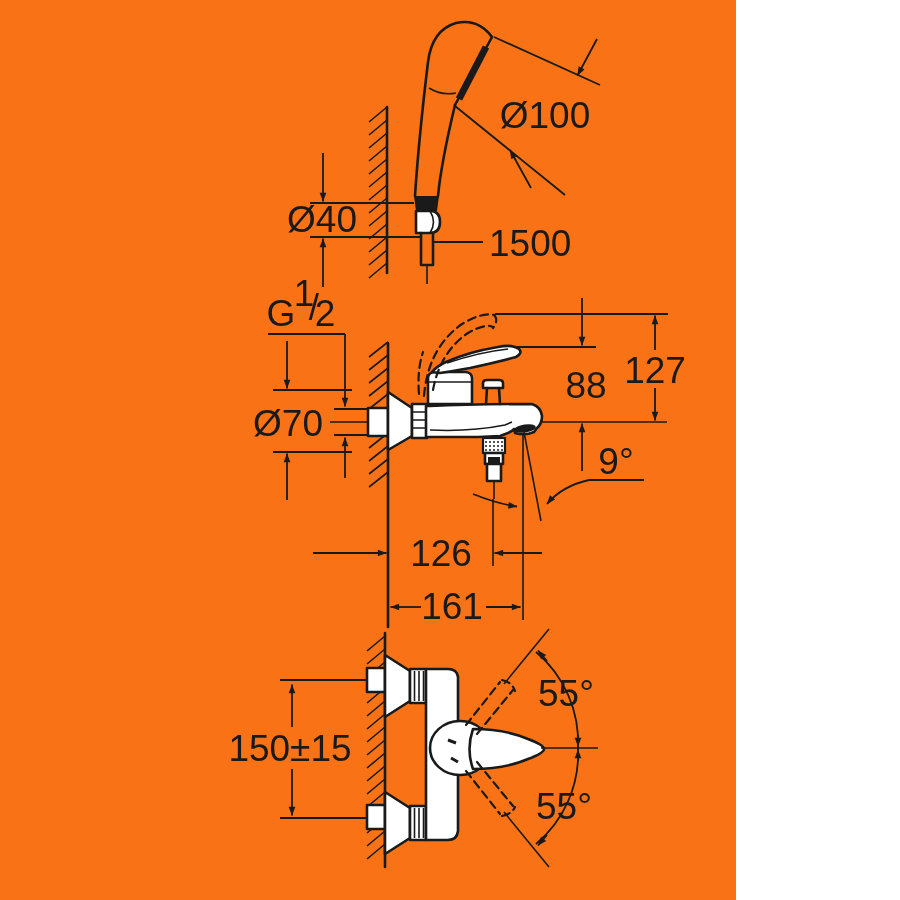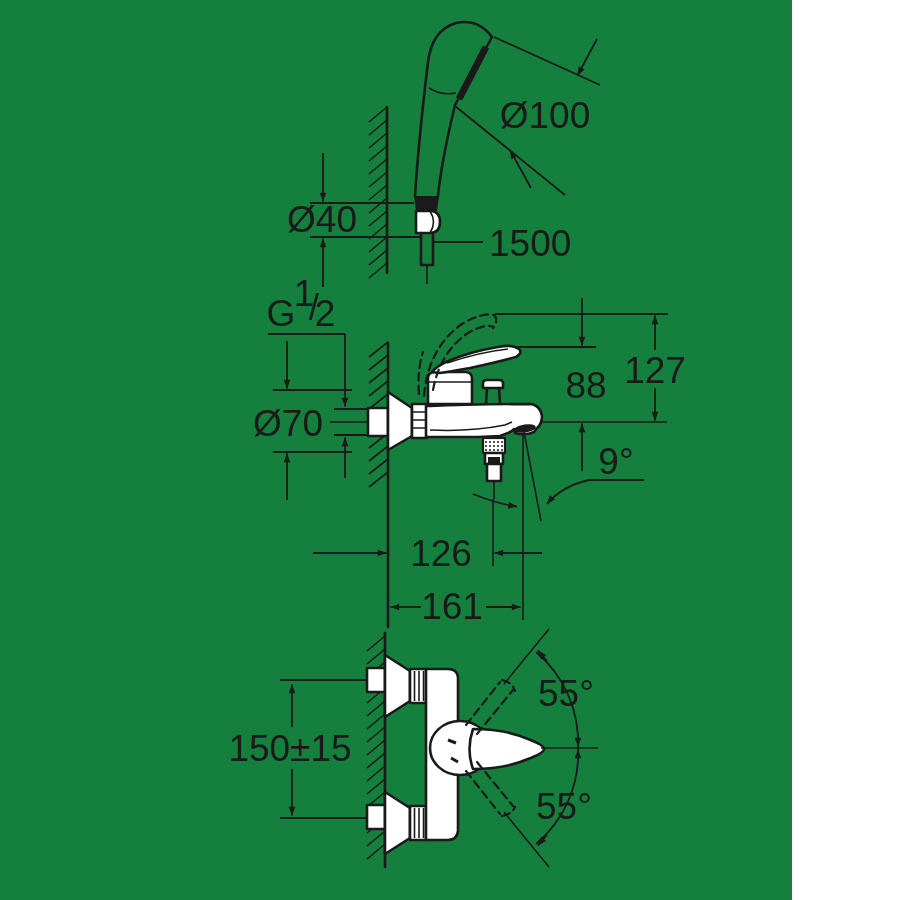--- a/index.html
+++ b/index.html
@@ -1,16 +1,16 @@
 <!DOCTYPE html>
 <html><head>
 <meta charset="utf-8">
 <style>
   html,body{margin:0;padding:0;background:#fff;}
-  .stage{position:relative;width:792px;height:900px;background:#15803d;overflow:hidden;}
+  .stage{position:relative;width:736px;height:900px;background:#f97316;overflow:hidden;}
   svg{display:block;}
   .o   { fill:#ffffff; stroke:#1a1a1a; stroke-width:2.6; stroke-linejoin:round; }
   .s   { fill:none;    stroke:#1a1a1a; stroke-width:2.6; stroke-linecap:round; stroke-linejoin:round;}
   .thin{ fill:none;    stroke:#1a1a1a; stroke-width:1.6; }
   .d   { fill:none;    stroke:#1a1a1a; stroke-width:1.8; }
   .dash{ fill:none;    stroke:#1a1a1a; stroke-width:2.2; stroke-dasharray:8 5; stroke-linecap:round;}
   .hatch{ fill:none;   stroke:#1a1a1a; stroke-width:1.6; }
   .ink { fill:#1a1a1a; stroke:none; }
   .t   { font-family:"Liberation Sans", sans-serif; font-size:37px; fill:#1a1a1a;
          text-anchor:middle; }

